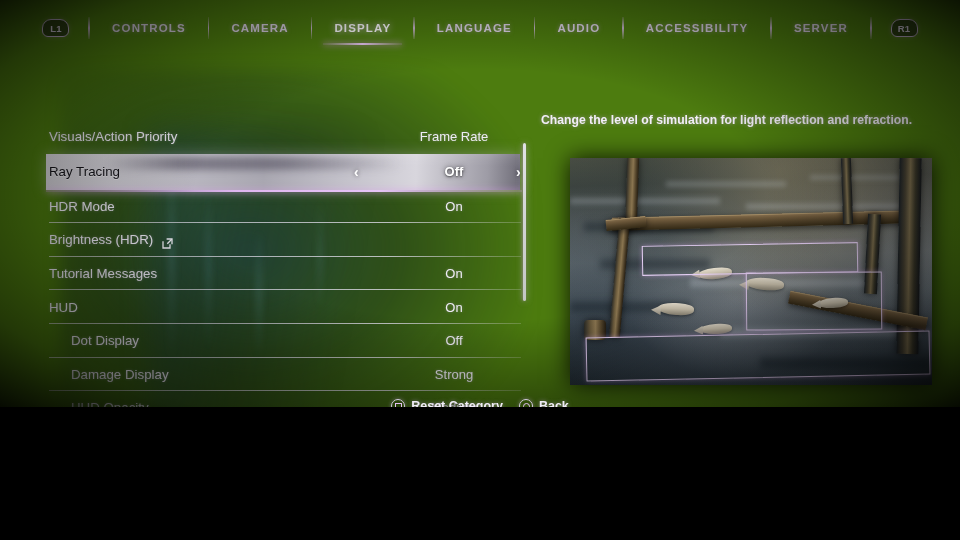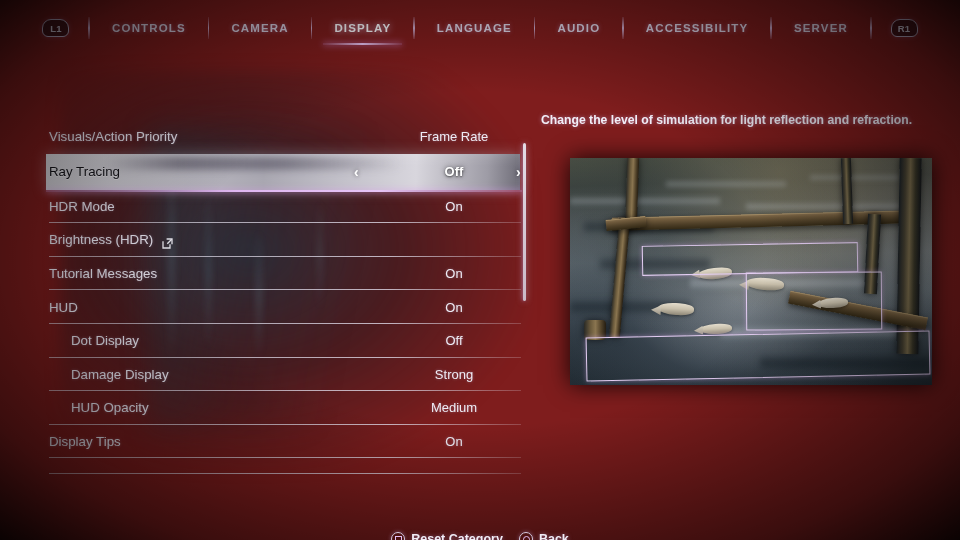--- a/index.html
+++ b/index.html
@@ -6,23 +6,23 @@
   html,body { width:960px; height:540px; overflow:hidden; }
   body {
     background:#000;
     font-family:"Liberation Sans", sans-serif;
     color:#e8e6ee;
     position:relative;
   }
 
   
   #screen {
-    position:absolute; inset:0; width:960px; height:540px;
+    position:absolute; inset:0; width:960px; height:407px;
     overflow:hidden;
-    background:#7f1d1d;
+    background:#4d7c0f;
     padding-left:44px;
   }
   .bg-glow-a {
     position:absolute; left:60px; top:70px; width:470px; height:400px;
     background:radial-gradient(ellipse at 40% 45%, rgba(24,52,66,0.75) 0%, rgba(10,26,34,0.45) 38%, rgba(2,5,9,0) 75%);
     filter:blur(8px);
   }
   .bg-glow-b {
     position:absolute; left:150px; top:130px; width:230px; height:300px;
     background:linear-gradient(100deg, rgba(30,66,80,0.40) 0%, rgba(12,30,40,0.14) 45%, rgba(0,0,0,0) 80%);

